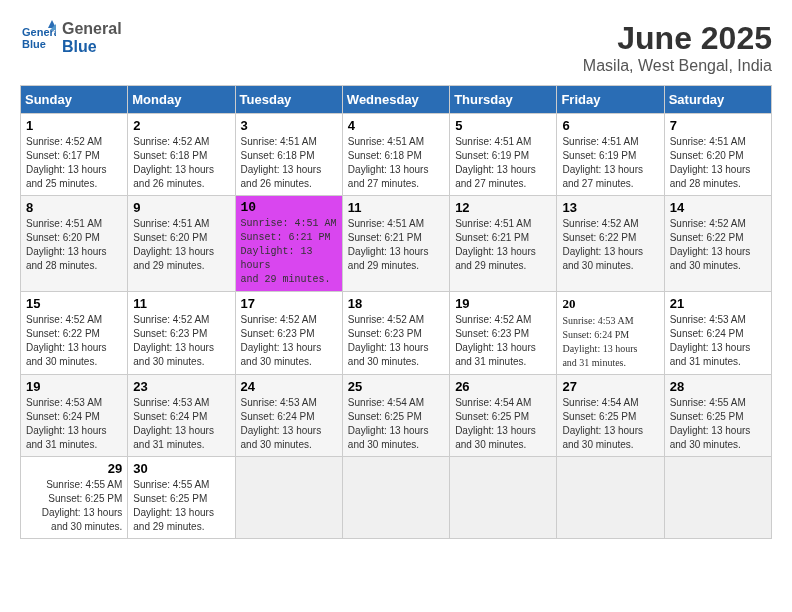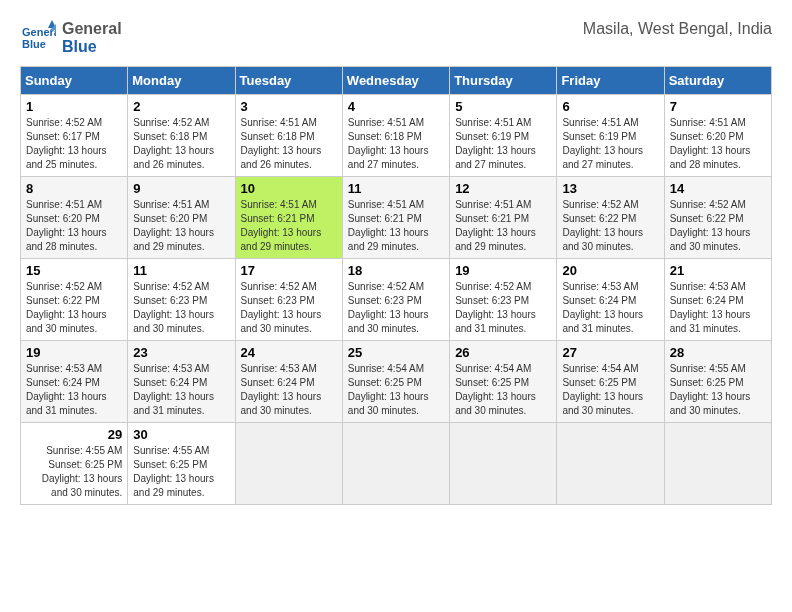--- a/index.html
+++ b/index.html
@@ -92,20 +92,21 @@
       <polygon points="28,8 36,8 32,0" fill="#2a6db5"></polygon>
       <polygon points="30,10 36,10 36,4" fill="#5599cc"></polygon>
     </svg>
     <div>
       <div style="font-size:16px;font-weight:bold;color:#1a5fa8;">
         <span style="color:#555;">General</span><br><span style="color:#1a5fa8;">Blue</span>
       </div>
     </div>
   </div>
   <div class="title-area">
+    <div class="month-title">June 2025</div>
     <div class="location-title">Masila, West Bengal, India</div>
   </div>
 </div>
 
 <table>
   <thead>
     <tr>
       <th>Sunday</th>
       <th>Monday</th>
       <th>Tuesday</th>
@@ -175,21 +176,21 @@
 Daylight: 13 hours
 and 28 minutes.</div>
         </td>
         <td style="background: rgb(245, 245, 245);">
           <span class="day-number">9</span>
           <div class="day-detail" style="white-space: pre-line;">Sunrise: 4:51 AM
 Sunset: 6:20 PM
 Daylight: 13 hours
 and 29 minutes.</div>
         </td>
-        <td style="background: #bef264;">
+        <td style="background: #d946ef; font-family: Liberation Mono, monospace;">
           <span class="day-number">10</span>
           <div class="day-detail" style="white-space: pre-line;">Sunrise: 4:51 AM
 Sunset: 6:21 PM
 Daylight: 13 hours
 and 29 minutes.</div>
         </td>
         <td style="background: rgb(245, 245, 245);">
           <span class="day-number">11</span>
           <div class="day-detail" style="white-space: pre-line;">Sunrise: 4:51 AM
 Sunset: 6:21 PM
@@ -247,21 +248,21 @@
 Daylight: 13 hours
 and 30 minutes.</div>
         </td>
         <td style="background: rgb(255, 255, 255);">
           <span class="day-number">19</span>
           <div class="day-detail" style="white-space: pre-line;">Sunrise: 4:52 AM
 Sunset: 6:23 PM
 Daylight: 13 hours
 and 31 minutes.</div>
         </td>
-        <td style="background: rgb(255, 255, 255);">
+        <td style="background: rgb(255, 255, 255); font-family: Liberation Serif, serif;">
           <span class="day-number">20</span>
           <div class="day-detail" style="white-space: pre-line;">Sunrise: 4:53 AM
 Sunset: 6:24 PM
 Daylight: 13 hours
 and 31 minutes.</div>
         </td>
         <td style="background: rgb(255, 255, 255);">
           <span class="day-number">21</span>
           <div class="day-detail" style="white-space: pre-line;">Sunrise: 4:53 AM
 Sunset: 6:24 PM

